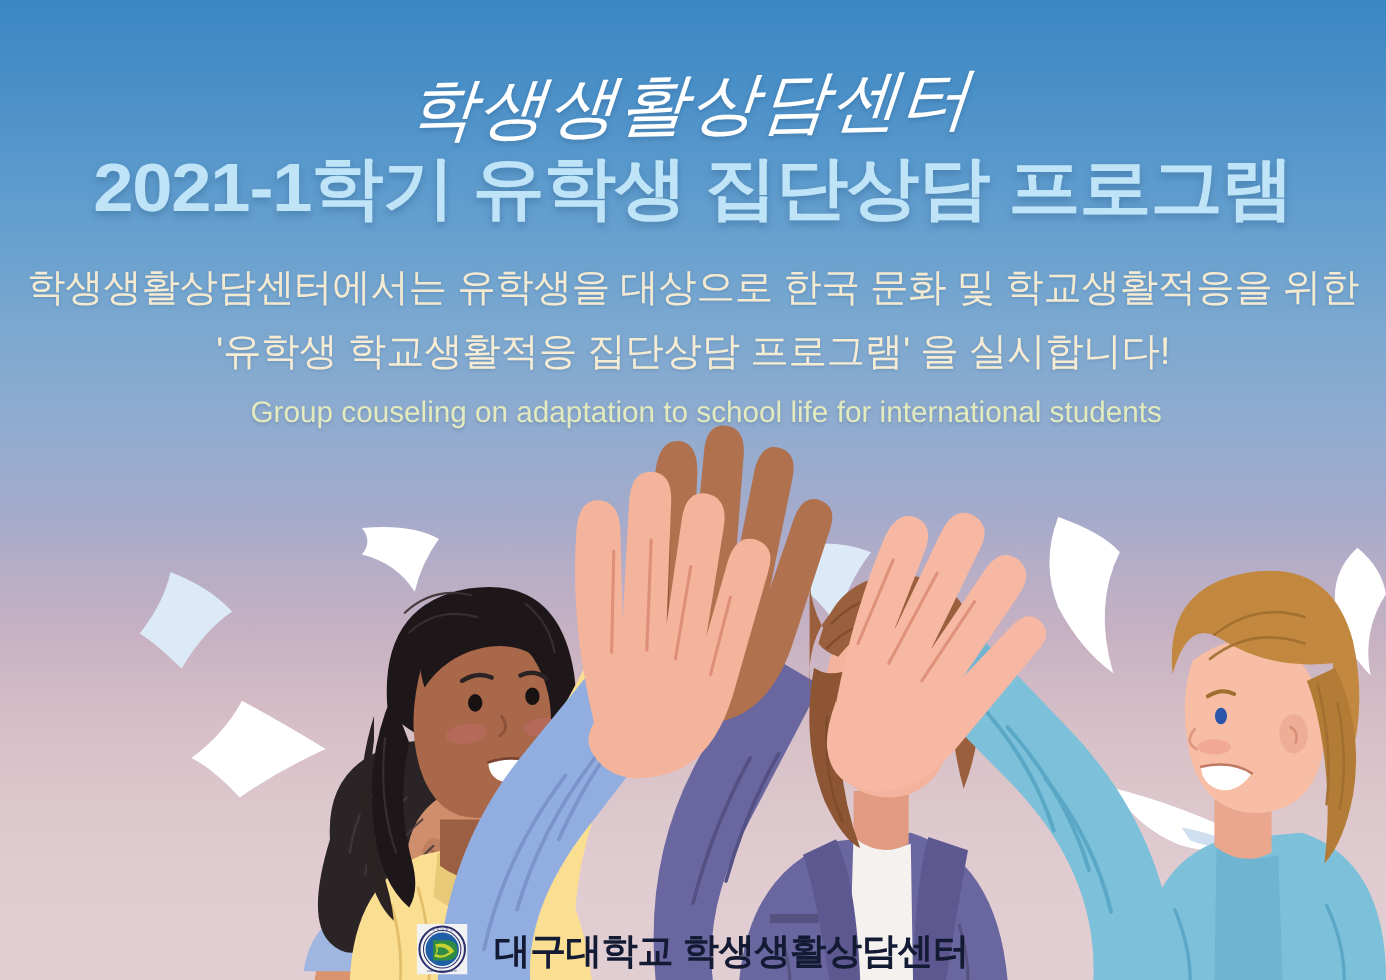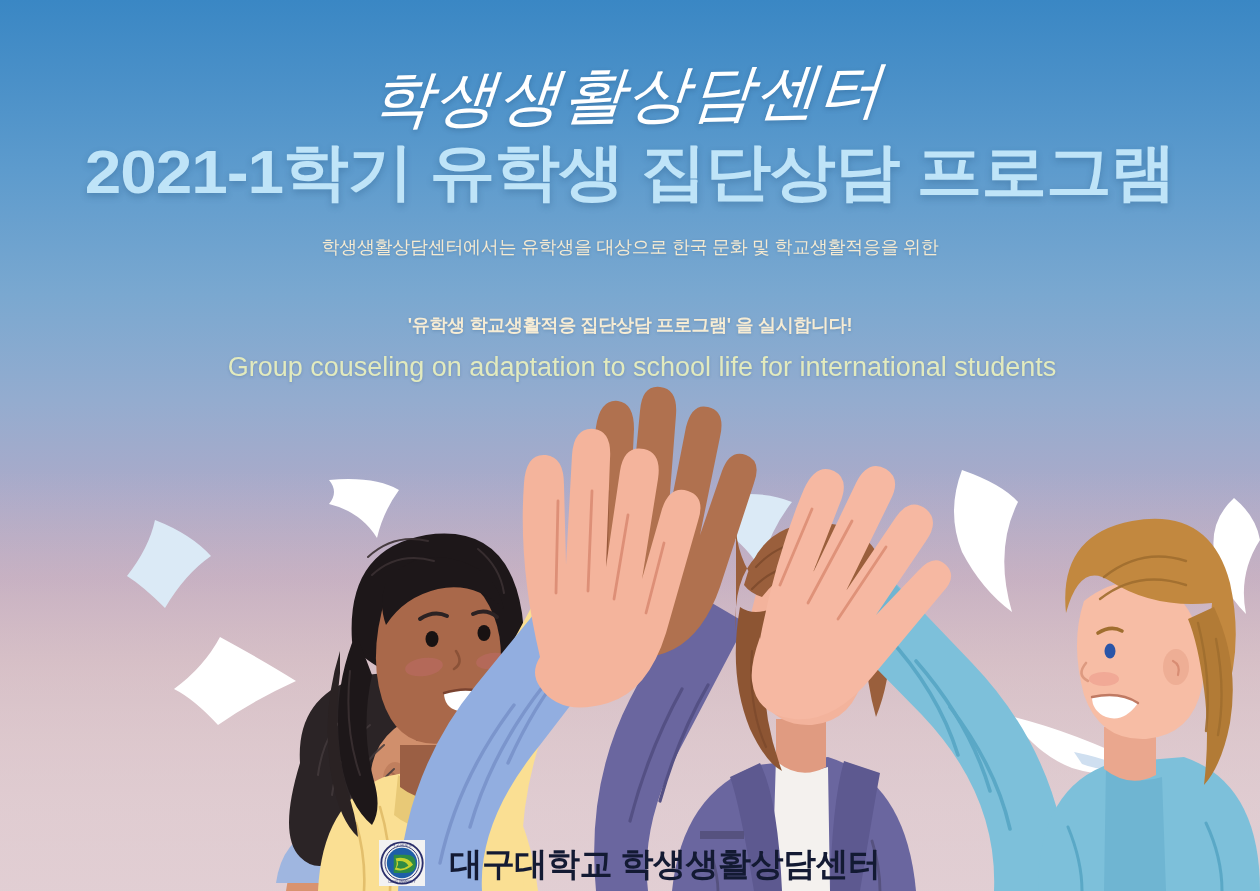--- a/index.html
+++ b/index.html
@@ -71,31 +71,30 @@
     color: #bfe4f8;
     text-shadow: 0 3px 7px rgba(36,82,124,0.33);
     transform: scaleX(1.06);
   }
 
   .body-lines {
     margin-top: 30px;
   }
 
   .body-line {
-    font-size: 18px;
+    font-size: 35px;
     line-height: 1.66;
     color: #f4ead2;
     letter-spacing: -0.3px;
     text-shadow: 0 1px 3px rgba(40,80,120,0.25);
   }
 
   .body-line.em {
-    font-weight: 700;
+    font-weight: 400;
     color: #f6ecd4;
-    margin-top: 48px;
   }
 
   .body-line.en {
     font-size: 27px;
     color: #e2eabe;
     letter-spacing: 0px;
     margin-top: 4px;
     padding-left: 24px;
   }
 

